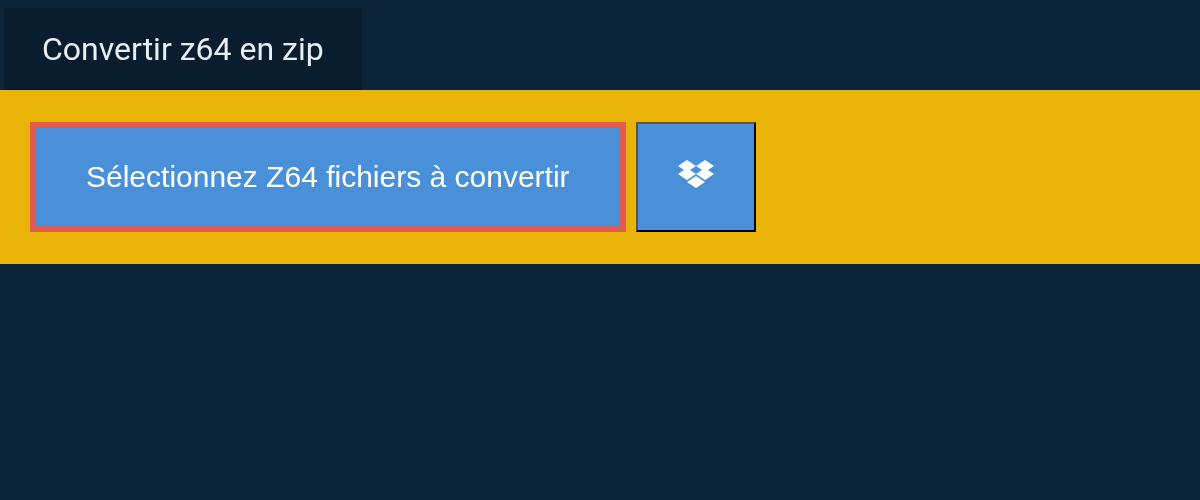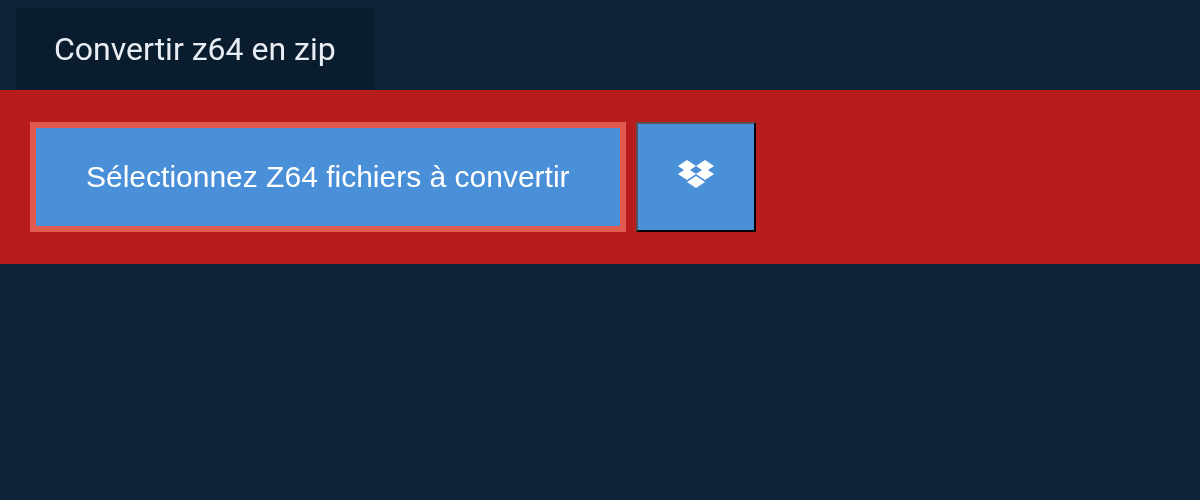--- a/index.html
+++ b/index.html
@@ -12,30 +12,30 @@
       height: 500px;
       background-color: #0d2438;
       font-family: -apple-system, BlinkMacSystemFont, "Segoe UI", Roboto, Helvetica, Arial, sans-serif;
       overflow: hidden;
     }
     .tab {
       display: inline-block;
       background-color: #0a1d2e;
       padding: 22px 38px;
       margin-top: 8px;
-      margin-left: 16px;
+      margin-left: 4px;
       text-align: right;
     }
     .tab-title {
       color: #e8eef4;
       font-size: 32px;
       font-weight: 400;
     }
     .panel {
-      background-color: #b91c1c;
+      background-color: #eab308;
       padding: 32px 30px;
       width: 100%;
     }
     .button-row {
       display: flex;
       gap: 10px;
       align-items: stretch;
     }
     .select-button {
       background-color: #4a90d9;

